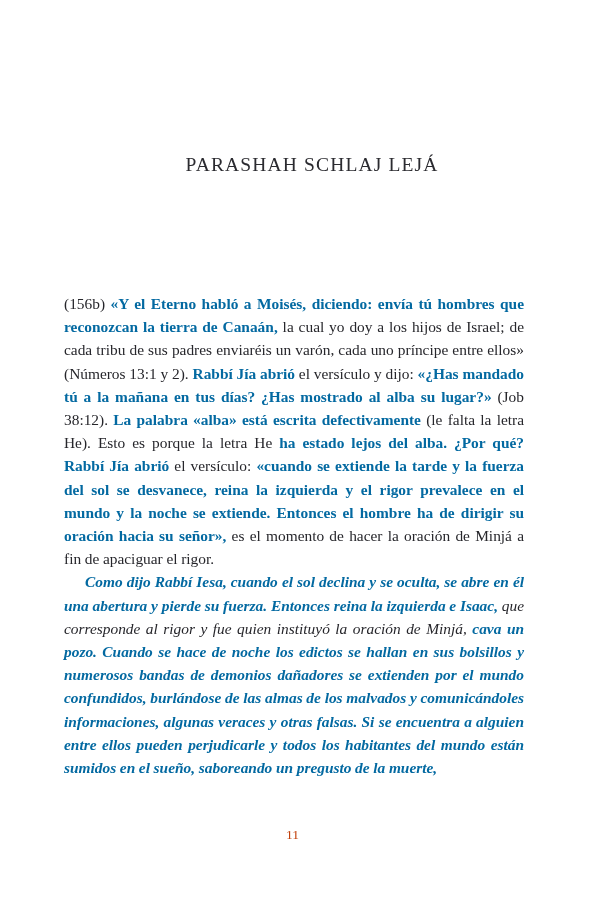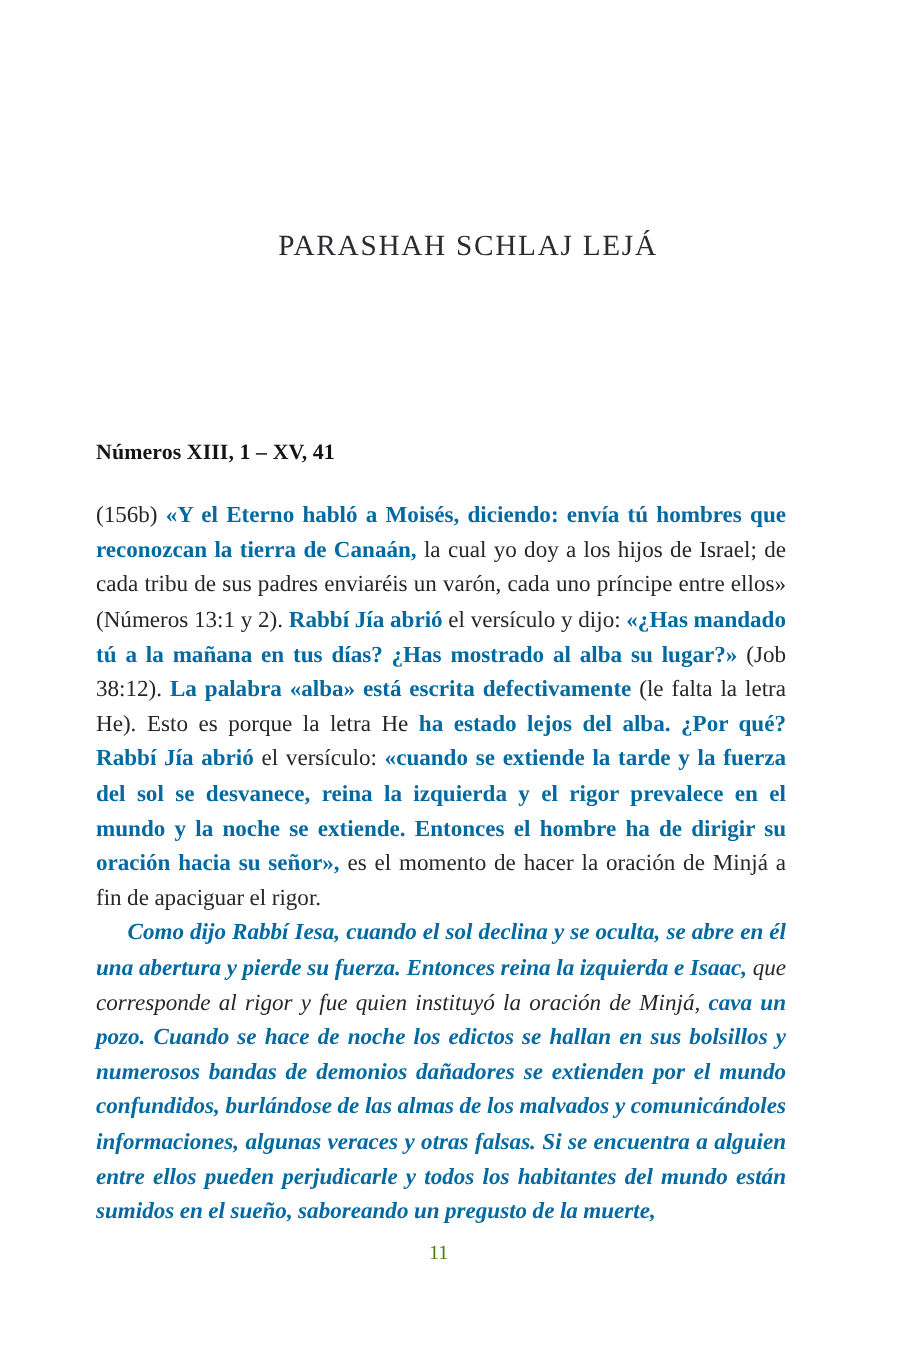--- a/index.html
+++ b/index.html
@@ -83,34 +83,33 @@
   }
 
   
   .folio {
     position: absolute;
     top: 826px;
     left: 0;
     width: 585px;
     text-align: center;
     font-size: 13.5px;
-    color: #4d7c0f;
+    color: #c2410c;
     line-height: 18px;
   }
 </style>
 </head>
 <body>
 
 <div class="page">
 
   <div class="chapter-title">PARASHAH SCHLAJ LEJÁ</div>
 
   <div class="text-column">
 
-    <div class="scripture-range">Números XIII, 1 – XV, 41</div>
 
     <p class="body-par">(156b) <span class="b">«Y el Eterno habló a Moisés, diciendo: envía tú hombres que reconozcan la tierra de Canaán,</span> la cual yo doy a los hijos de Israel; de cada tribu de sus padres enviaréis un varón, cada uno príncipe entre ellos» (Números 13:1 y 2). <span class="b">Rabbí Jía abrió</span> el versículo y dijo: <span class="b">«¿Has mandado tú a la mañana en tus días? ¿Has mostrado al alba su lugar?»</span> (Job 38:12). <span class="b">La palabra «alba» está escrita defectivamente</span> (le falta la letra <span class="i">He</span>). Esto es porque la letra <span class="i">He</span> <span class="b">ha estado lejos del alba. ¿Por qué? Rabbí Jía abrió</span> el versículo: <span class="b">«cuando se extiende la tarde y la fuerza del sol se desvanece, reina la izquierda y el rigor prevalece en el mundo y la noche se extiende. Entonces el hombre ha de dirigir su oración hacia su señor»,</span> es el momento de hacer la oración de Minjá a fin de apaciguar el rigor.</p>
 
     <p class="body-par indent"><span class="b">Como dijo Rabbí Iesa, cuando el sol declina y se oculta, se abre en él una abertura y pierde su fuerza. Entonces reina la izquierda e Isaac,</span> que corresponde al rigor y fue quien instituyó la oración de Minjá, <span class="b">cava un pozo. Cuando se hace de noche los edictos se hallan en sus bolsillos y numerosos bandas de demonios dañadores se extienden por el mundo confundidos, burlándose de las almas de los malvados y comunicándoles informaciones, algunas veraces y otras falsas. Si se encuentra a alguien entre ellos pueden perjudicarle y todos los habitantes del mundo están sumidos en el sueño, saboreando un pregusto de la muerte,</span></p>
 
   </div>
 
   <div class="folio">11</div>
 
 </div>

